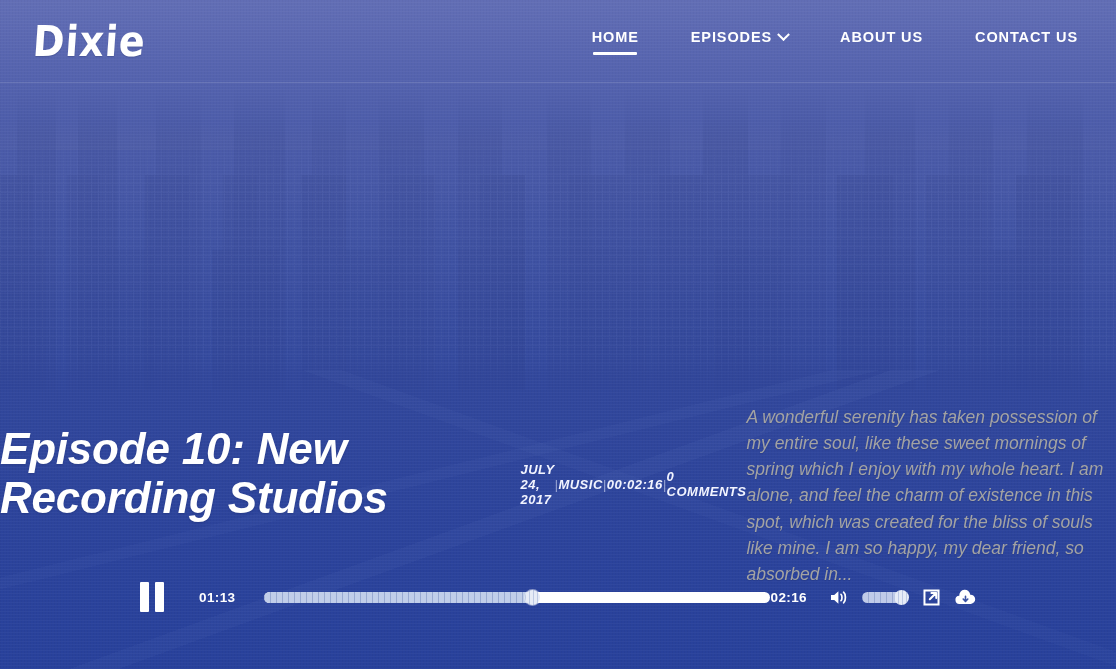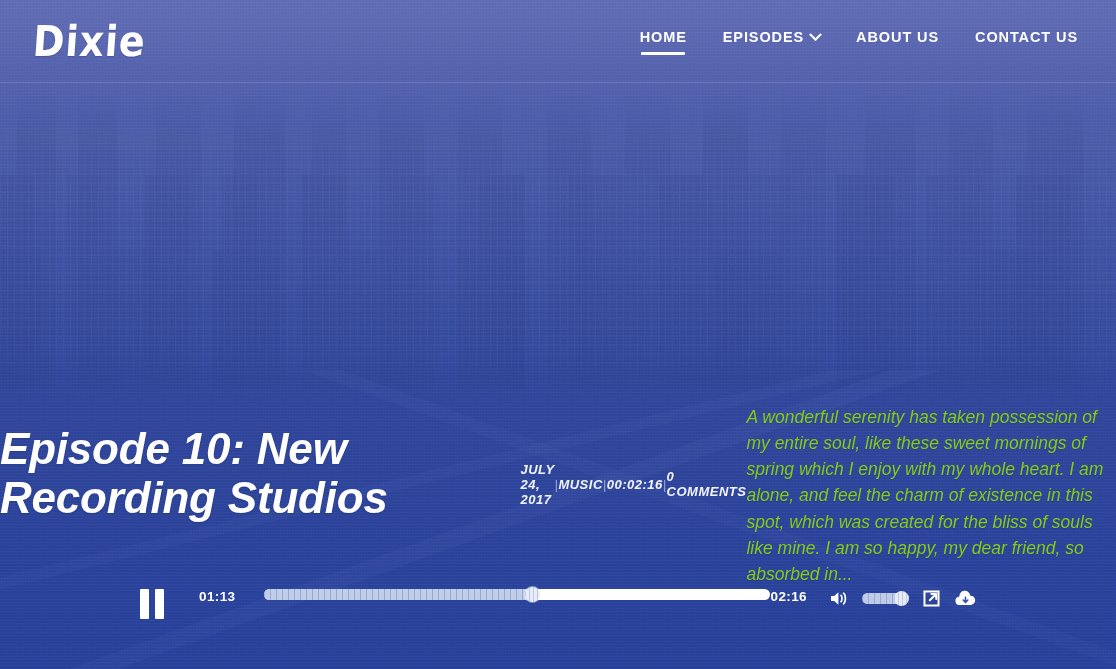--- a/index.html
+++ b/index.html
@@ -200,21 +200,21 @@
     transform: skewX(-4deg) scaleY(1.12);
     font-style: normal;
     text-shadow: 0 1px 1px rgba(20,30,80,.25);
     cursor: pointer;
     user-select: none;
   }
 
   .main-nav {
     display: flex;
     align-items: center;
-    gap: 36px;
+    gap: 52px;
     padding-right: 8px;
   }
   .nav-item {
     position: relative;
     display: flex;
     align-items: center;
     gap: 7px;
     color: #fff;
     font-size: 14.5px;
     font-weight: 700;
@@ -277,36 +277,36 @@
     text-transform: uppercase;
     font-family: "Liberation Sans Narrow", "Liberation Sans", sans-serif;
   }
   .meta-row .sep {
     color: rgba(236,240,255,.55);
     font-weight: 400;
   }
   .excerpt {
     margin-top: 44px;
     width: 530px;
-    color: #84cc16;
+    color: #a3a3a3;
     font-size: 17.5px;
     line-height: 1.49;
     font-weight: 400;
     text-shadow: 0 1px 1px rgba(20,30,80,.2);
   }
 
   
   .player {
     position: absolute;
     left: 140px;
     right: 140px;
-    bottom: 48px;
+    bottom: 56px;
     height: 32px;
     display: flex;
-    align-items: flex-start;
+    align-items: center;
     z-index: 25;
   }
   .play-toggle {
     width: 24px;
     height: 30px;
     display: flex;
     gap: 6px;
     cursor: pointer;
     flex: 0 0 auto;
   }

